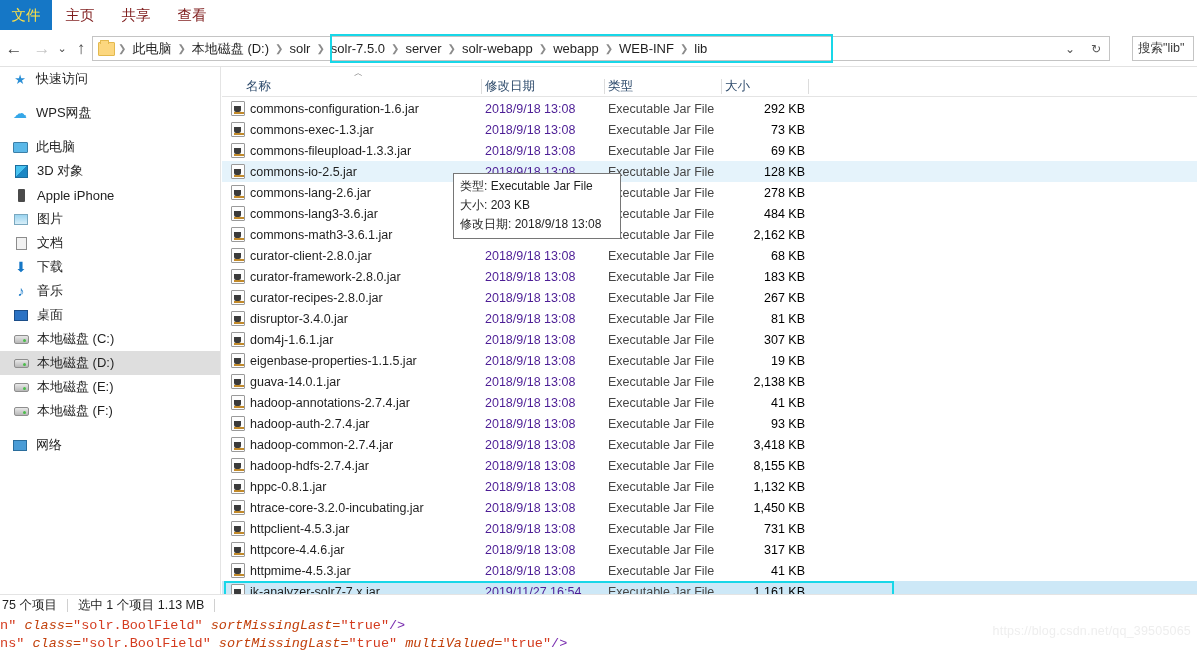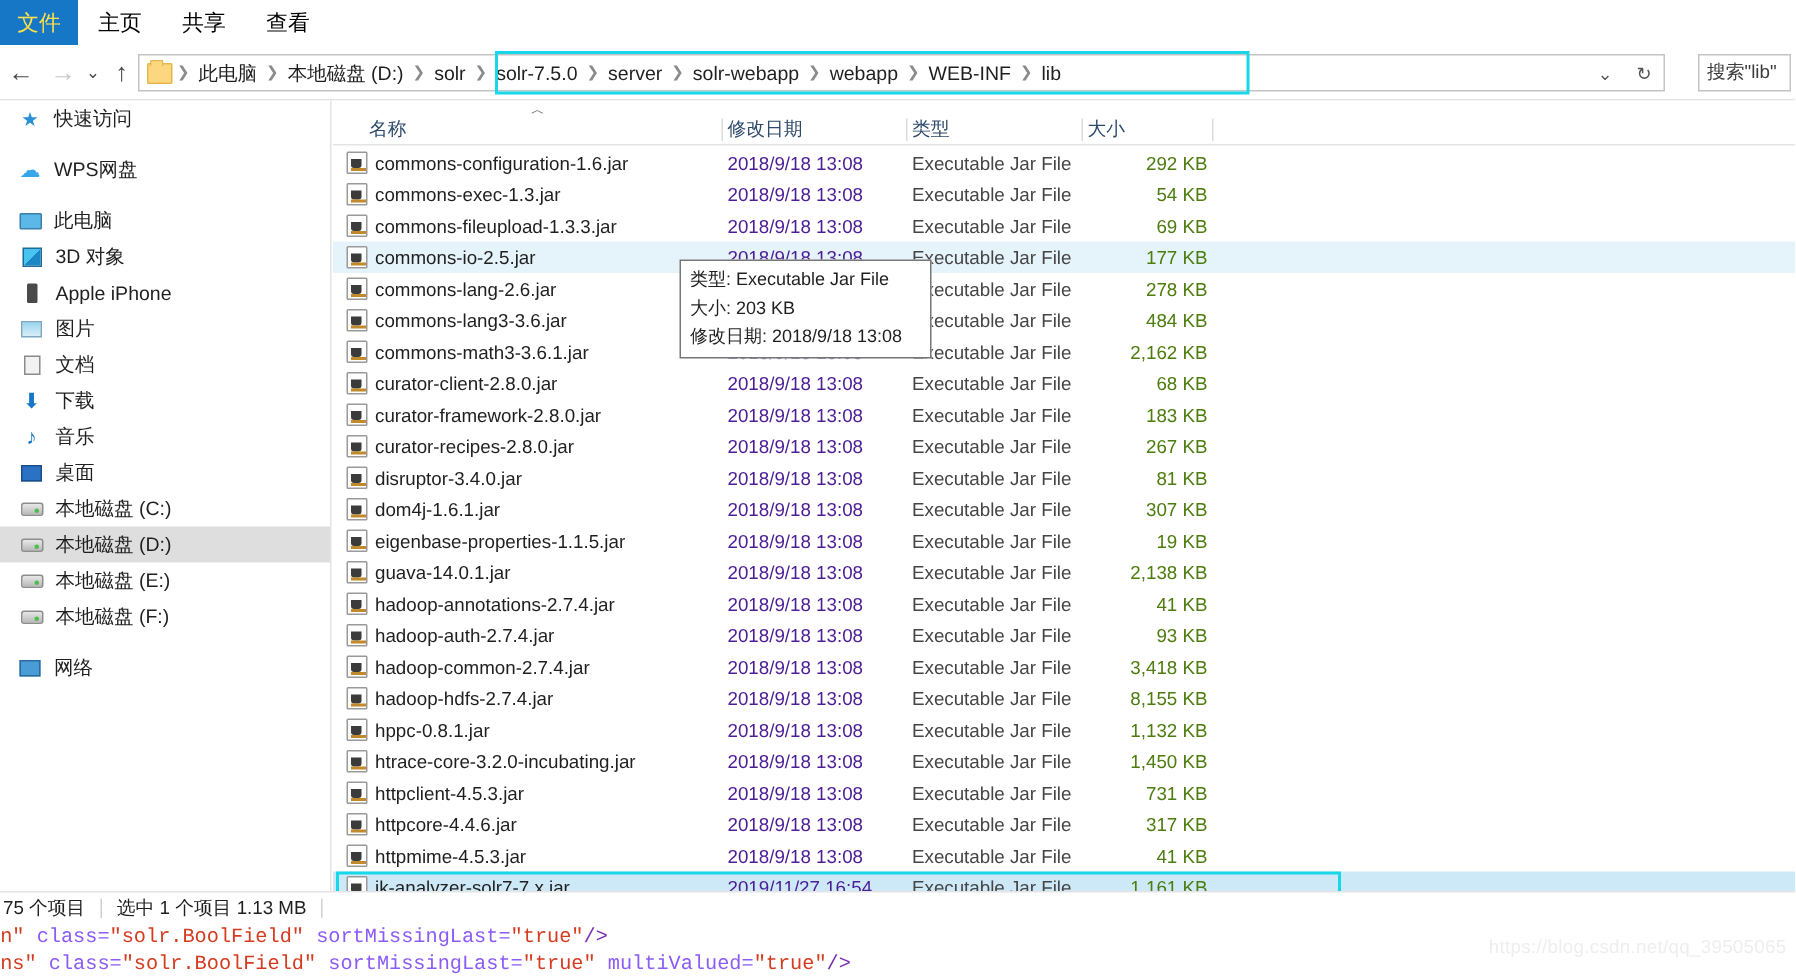--- a/index.html
+++ b/index.html
@@ -12,21 +12,21 @@
   #app { position: relative; width: 1197px; height: 653px; }
 
   
   .ribbon {
     position: absolute; left: 0; top: 0; width: 1197px; height: 30px;
     background: #ffffff;
   }
   .ribbon-tab {
     position: absolute; top: 0; height: 30px;
     display: flex; align-items: center; justify-content: center;
-    font-size: 14.5px; color: #000000; cursor: default;
+    font-size: 14.5px; color: #7f1d1d; cursor: default;
   }
   .ribbon-tab.file { background: #1577c6; color: #fde047; }
 
   
   .navbar {
     position: absolute; left: 0; top: 30px; width: 1197px; height: 37px;
     background: #ffffff; border-bottom: 1px solid #e2e2e2;
   }
   .navbtn {
     position: absolute; top: 30px; width: 28px; height: 37px;
@@ -145,21 +145,21 @@
     content:""; position:absolute; left:2px; top:4px; width:7px; height:6px;
     background:#3b3b3b; border-radius: 0 0 2px 2px;
   }
   .jar-ico:after {
     content:""; position:absolute; left:2px; bottom:1px; width:10px; height:2px;
     background:#c28a2a;
   }
   .c-name { position: absolute; left: 28px; }
   .c-date { position: absolute; left: 263px; color: #4c1d95; }
   .c-type { position: absolute; left: 386px; color: #454545; }
-  .c-size { position: absolute; left: 503px; width: 80px; text-align: right; color: #4d7c0f; }
+  .c-size { position: absolute; left: 503px; width: 80px; text-align: right; color: #000000; }
   .row-hi {
     position: absolute; left: 2px; top: 0px; width: 670px; height: 21px;
     border: 2px solid #18d7e8; pointer-events: none;
   }
 
   
   .tooltip {
     position: absolute; left: 453px; top: 173px; width: 168px;
     background: #ffffff; border: 1px solid #767676;
     padding: 3px 16px 4px 6px; font-size: 12px; color: #1f1f1f;
@@ -175,21 +175,21 @@
   .st-sep { width: 1px; height: 13px; background: #d0d0d0; margin: 0 10px; }
 
   
   .codestrip {
     position: absolute; left: 0; top: 617px; width: 1197px; height: 36px;
     background: #ffffff; font-family: "Liberation Mono", "DejaVu Sans Mono", monospace;
     font-size: 13.5px; overflow: hidden;
   }
   .codeline { position: absolute; left: -8px; white-space: nowrap; line-height: 18px; }
   .cl1 { top: 0px; } .cl2 { top: 18px; }
-  .t-attr { color: #8b5cf6; } .t-val { color: #d43b1f; } .t-tag { color: #7a2fb0; }
+  .t-attr { color: #c2410c; font-style: italic; } .t-val { color: #d43b1f; } .t-tag { color: #7a2fb0; }
   .watermark {
     position: absolute; right: 6px; top: 624px; font-size: 12.5px;
     color: #eeeeee; letter-spacing: .2px;
   }
 </style>
 </head>
 <body>
 
 <div id="app">
 
@@ -351,35 +351,35 @@
           <span class="c-name">commons-configuration-1.6.jar</span>
           <span class="c-date">2018/9/18 13:08</span>
           <span class="c-type">Executable Jar File</span>
           <span class="c-size">292 KB</span>
         </div>
         <div class="row">
           <span class="jar-ico"></span>
           <span class="c-name">commons-exec-1.3.jar</span>
           <span class="c-date">2018/9/18 13:08</span>
           <span class="c-type">Executable Jar File</span>
-          <span class="c-size">54 KB</span>
+          <span class="c-size">73 KB</span>
         </div>
         <div class="row">
           <span class="jar-ico"></span>
           <span class="c-name">commons-fileupload-1.3.3.jar</span>
           <span class="c-date">2018/9/18 13:08</span>
           <span class="c-type">Executable Jar File</span>
           <span class="c-size">69 KB</span>
         </div>
         <div class="row hover">
           <span class="jar-ico"></span>
           <span class="c-name">commons-io-2.5.jar</span>
           <span class="c-date">2018/9/18 13:08</span>
           <span class="c-type">Executable Jar File</span>
-          <span class="c-size">177 KB</span>
+          <span class="c-size">128 KB</span>
         </div>
         <div class="row">
           <span class="jar-ico"></span>
           <span class="c-name">commons-lang-2.6.jar</span>
           <span class="c-date">2018/9/18 13:08</span>
           <span class="c-type">Executable Jar File</span>
           <span class="c-size">278 KB</span>
         </div>
         <div class="row">
           <span class="jar-ico"></span>

